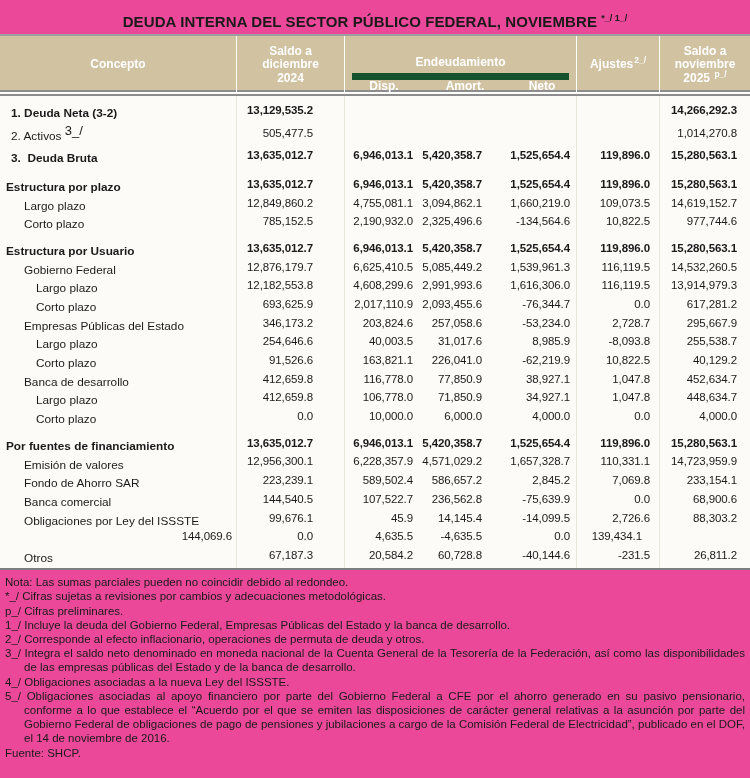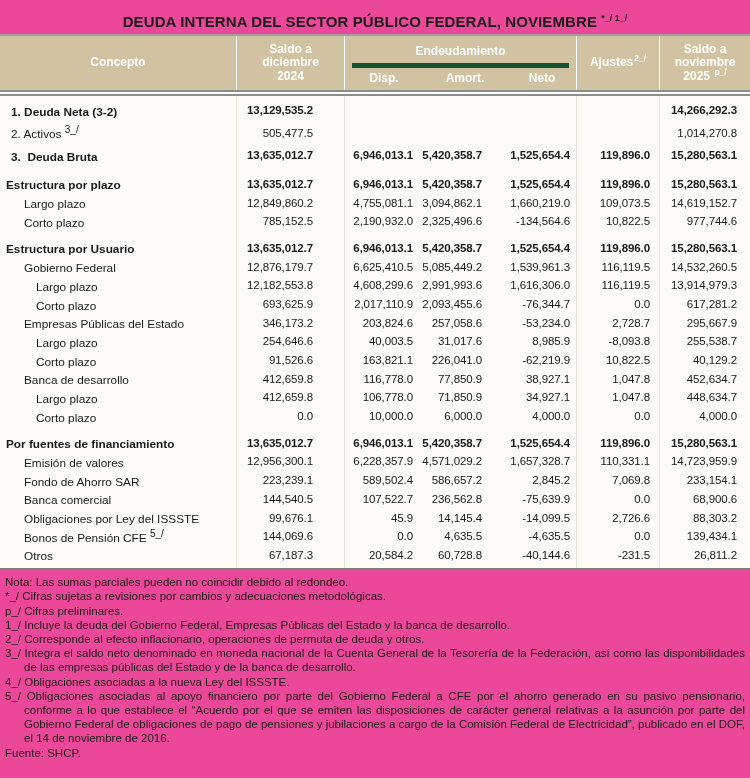--- a/index.html
+++ b/index.html
@@ -29,23 +29,23 @@
     color:#fff; font-weight:bold; font-size:12px; line-height:13.5px;
   }
   .hcell {
     display:flex; align-items:center; justify-content:center;
     text-align:center; border-right:1px solid #fff; padding:1px 2px;
   }
   .hcell:last-child { border-right:none; }
   .hcell .narrow { display:inline-block; max-width:72px; }
   .hgroup { display:flex; flex-direction:column; border-right:1px solid #fff; }
   .hgroup-title {
-    height:27px; margin:5px 7px 0 7px;
+    height:27px; margin:17px 7px 0 7px;
     display:flex; align-items:center; justify-content:center;
-    border-bottom:5px solid #14532d;
+    border-bottom:7px solid #14532d;
   }
   .hsubcols { flex:1; display:grid; grid-template-columns:78px 84px 70px; }
   .hsub { display:flex; align-items:center; justify-content:center; text-align:center; }
   .hsup { font-size:8.5px; vertical-align:super; line-height:0; margin-left:1px; }
 
   
   .dblrule { height:6px; border-top:2px solid #8d8d8d; border-bottom:2px solid #8d8d8d; background:#fff; }
 
   
   .tbody {
@@ -58,21 +58,21 @@
 
   .row {
     position:relative;
     display:grid; grid-template-columns:237px 81px 100px 69px 88px 80px 95px;
     height:18.7px; align-items:center; font-size:11.8px;
   }
   .row.lg { height:22.5px; }
   .row.gap { margin-top:8px; }
   .row.bold { font-weight:bold; }
   .lbl { white-space:pre; overflow:hidden; }
-  .lbl sup { font-size:10px; }
+  .lbl sup { font-size:13px; }
   .row.i0 .lbl { padding-left:11px; }
   .row.i1 .lbl { padding-left:6px; }
   .row.i2 .lbl { padding-left:24px; }
   .row.i3 .lbl { padding-left:36px; }
   .num { text-align:right; padding-right:5px; font-size:11.5px; letter-spacing:-.1px; white-space:nowrap; }
   .num.c6 { padding-right:13px; }
 
   
   .notes { margin-top:5px; padding:0 5px 0 5px; font-size:11.5px; line-height:14.2px; }
   .note { }
@@ -300,21 +300,20 @@
       <div class="row i2">
     <div class="lbl"><span>Obligaciones por Ley del ISSSTE</span><sup></sup></div>
     <div class="num c1">99,676.1</div>
     <div class="num c2">45.9</div>
     <div class="num c3">14,145.4</div>
     <div class="num c4">-14,099.5</div>
     <div class="num c5">2,726.6</div>
     <div class="num c6">88,303.2</div>
   </div>
       <div class="row i2">
-    <div class="lbl"><span>Bonos de Pensión CFE </span><sup>5_/</sup></div>
     <div class="num c1">144,069.6</div>
     <div class="num c2">0.0</div>
     <div class="num c3">4,635.5</div>
     <div class="num c4">-4,635.5</div>
     <div class="num c5">0.0</div>
     <div class="num c6">139,434.1</div>
   </div>
       <div class="row i2">
     <div class="lbl"><span>Otros</span><sup></sup></div>
     <div class="num c1">67,187.3</div>

